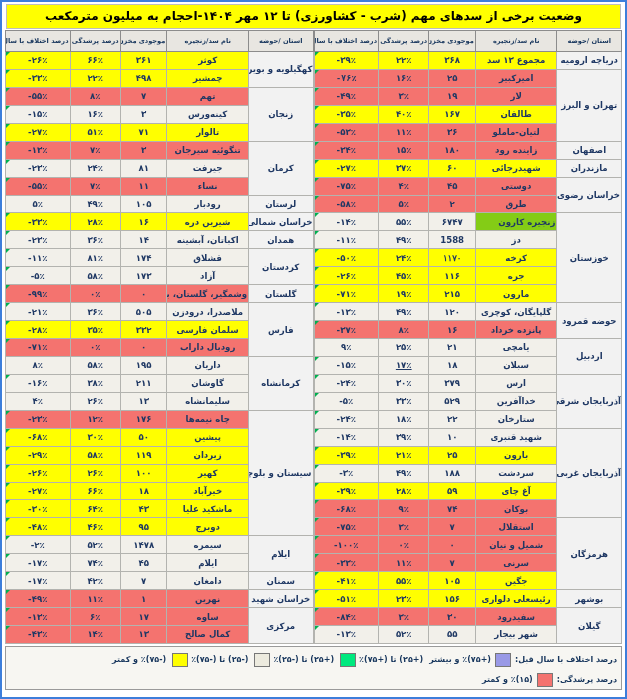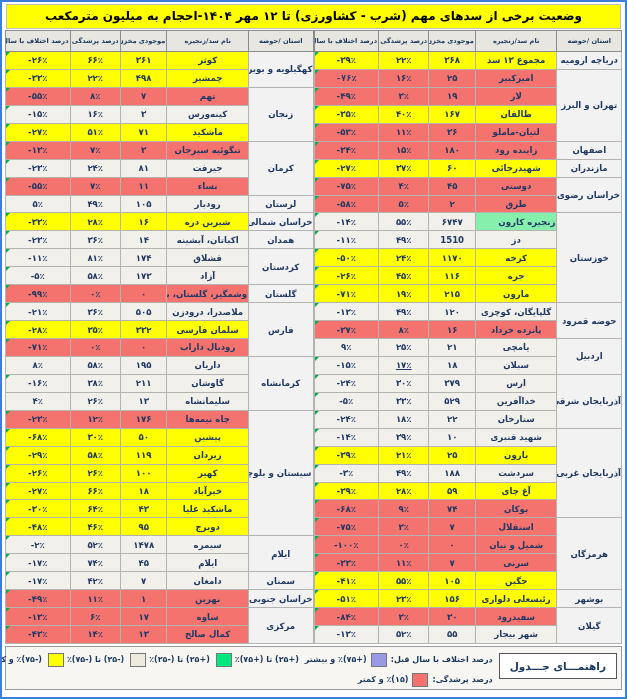--- a/index.html
+++ b/index.html
@@ -133,34 +133,34 @@
             <td style="background: rgb(244, 115, 111);"><span class="num">-۷۵٪</span><span class="flag"></span></td>
           </tr>
           <tr>
             <td style="background: rgb(244, 115, 111);">طرق</td>
             <td style="background: rgb(244, 115, 111);"><span class="num">۲</span></td>
             <td style="background: rgb(244, 115, 111);"><span class="num">۵٪</span></td>
             <td style="background: rgb(244, 115, 111);"><span class="num">-۵۸٪</span><span class="flag"></span></td>
           </tr>
           <tr>
             <td class="prov" rowspan="5">خوزستان</td>
-            <td style="background: #86efac; padding-left: 48px;">زنجیره کارون</td>
+            <td style="background: #84cc16; padding-left: 48px;">زنجیره کارون</td>
             <td style="background: rgb(242, 240, 234);"><span class="num">۶۷۴۷</span></td>
             <td style="background: rgb(242, 240, 234);"><span class="num">۵۵٪</span></td>
             <td style="background: rgb(242, 240, 234);"><span class="num">-۱۴٪</span><span class="flag"></span></td>
           </tr>
           <tr>
             <td style="background: rgb(242, 240, 234);">دز</td>
-            <td style="background: rgb(242, 240, 234);"><span class="num">1510</span></td>
+            <td style="background: rgb(242, 240, 234);"><span class="num">1588</span></td>
             <td style="background: rgb(242, 240, 234);"><span class="num">۴۹٪</span></td>
             <td style="background: rgb(242, 240, 234);"><span class="num">-۱۱٪</span><span class="flag"></span></td>
           </tr>
           <tr>
             <td style="background: rgb(255, 255, 0);">کرخه</td>
-            <td style="background: rgb(255, 255, 0);"><span class="num">۱۱۷۰</span></td>
+            <td style="background: rgb(255, 255, 0); font-family: Liberation Serif, serif;"><span class="num">۱۱۷۰</span></td>
             <td style="background: rgb(255, 255, 0);"><span class="num">۲۴٪</span></td>
             <td style="background: rgb(255, 255, 0);"><span class="num">-۵۰٪</span><span class="flag"></span></td>
           </tr>
           <tr>
             <td style="background: rgb(255, 255, 0);">جره</td>
             <td style="background: rgb(255, 255, 0);"><span class="num">۱۱۶</span></td>
             <td style="background: rgb(255, 255, 0);"><span class="num">۴۵٪</span></td>
             <td style="background: rgb(255, 255, 0);"><span class="num">-۲۶٪</span><span class="flag"></span></td>
           </tr>
           <tr>
@@ -330,21 +330,21 @@
             <td style="background: rgb(244, 115, 111);"><span class="num">۸٪</span></td>
             <td style="background: rgb(244, 115, 111);"><span class="num">-۵۵٪</span><span class="flag"></span></td>
           </tr>
           <tr>
             <td style="background: rgb(242, 240, 234);">کینه‌ورس</td>
             <td style="background: rgb(242, 240, 234);"><span class="num">۳</span></td>
             <td style="background: rgb(242, 240, 234);"><span class="num">۱۶٪</span></td>
             <td style="background: rgb(242, 240, 234);"><span class="num">-۱۵٪</span><span class="flag"></span></td>
           </tr>
           <tr>
-            <td style="background: rgb(255, 255, 0);">ماشکید</td>
+            <td style="background: rgb(255, 255, 0);">تالوار</td>
             <td style="background: rgb(255, 255, 0);"><span class="num">۷۱</span></td>
             <td style="background: rgb(255, 255, 0);"><span class="num">۵۱٪</span></td>
             <td style="background: rgb(255, 255, 0);"><span class="num">-۲۷٪</span><span class="flag"></span></td>
           </tr>
           <tr>
             <td class="prov" rowspan="3">کرمان</td>
             <td style="background: rgb(244, 115, 111);">تنگوئیه سیرجان</td>
             <td style="background: rgb(244, 115, 111);"><span class="num">۳</span></td>
             <td style="background: rgb(244, 115, 111);"><span class="num">۷٪</span></td>
             <td style="background: rgb(244, 115, 111);"><span class="num">-۱۳٪</span><span class="flag"></span></td>
@@ -497,21 +497,21 @@
             <td style="background: rgb(242, 240, 234);"><span class="num">-۱۷٪</span><span class="flag"></span></td>
           </tr>
           <tr>
             <td class="prov" rowspan="1">سمنان</td>
             <td style="background: rgb(242, 240, 234);">دامغان</td>
             <td style="background: rgb(242, 240, 234);"><span class="num">۷</span></td>
             <td style="background: rgb(242, 240, 234);"><span class="num">۴۲٪</span></td>
             <td style="background: rgb(242, 240, 234);"><span class="num">-۱۷٪</span><span class="flag"></span></td>
           </tr>
           <tr>
-            <td class="prov" rowspan="1">خراسان جنوبی</td>
+            <td class="prov" rowspan="1">خراسان شهید</td>
             <td style="background: rgb(244, 115, 111);">نهرین</td>
             <td style="background: rgb(244, 115, 111);"><span class="num">۱</span></td>
             <td style="background: rgb(244, 115, 111);"><span class="num">۱۱٪</span></td>
             <td style="background: rgb(244, 115, 111);"><span class="num">-۴۹٪</span><span class="flag"></span></td>
           </tr>
           <tr>
             <td class="prov" rowspan="2">مرکزی</td>
             <td style="background: rgb(244, 115, 111);">ساوه</td>
             <td style="background: rgb(244, 115, 111);"><span class="num">۱۷</span></td>
             <td style="background: rgb(244, 115, 111);"><span class="num">۶٪</span></td>
@@ -521,21 +521,20 @@
             <td style="background: rgb(244, 115, 111);">کمال صالح</td>
             <td style="background: rgb(244, 115, 111);"><span class="num">۱۳</span></td>
             <td style="background: rgb(244, 115, 111);"><span class="num">۱۴٪</span></td>
             <td style="background: rgb(244, 115, 111);"><span class="num">-۴۳٪</span><span class="flag"></span></td>
           </tr>
         </tbody>
       </table>
   </div>
 
   <div class="legend">
-    <div class="guide-box">راهنمـــای جـــدول</div>
     <div class="legend-col">
       <div class="legend-line">
         <span>درصد اختلاف با سال قبل:</span>
         <span class="sw" id="sw-purple" style="background: rgb(153, 153, 230);"></span>
         <span>(+۷۵)٪ و بیشتر</span>
       </div>
       <div class="legend-line">
         <span>درصد پرشدگی:</span>
         <span class="sw" id="sw-red" style="background: rgb(244, 115, 111);"></span>
         <span>(۱۵)٪ و کمتر</span>

